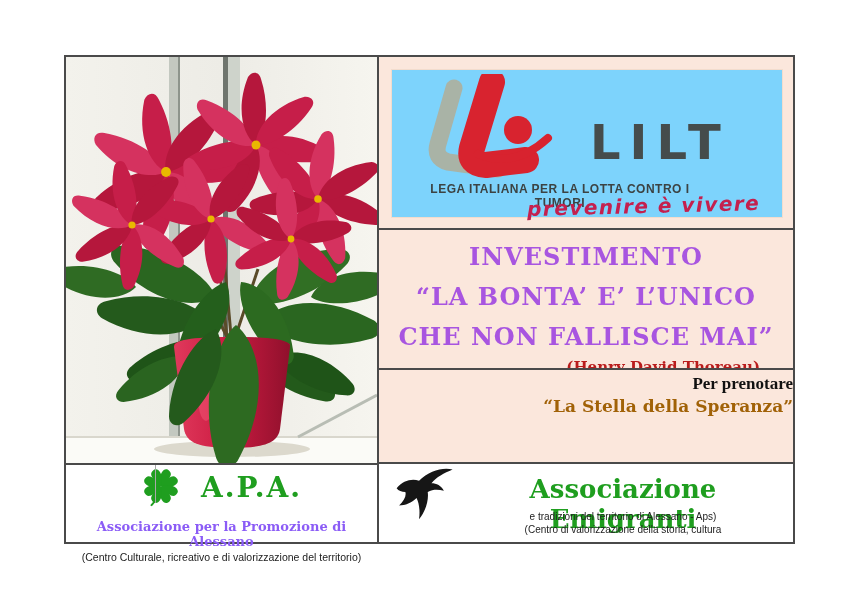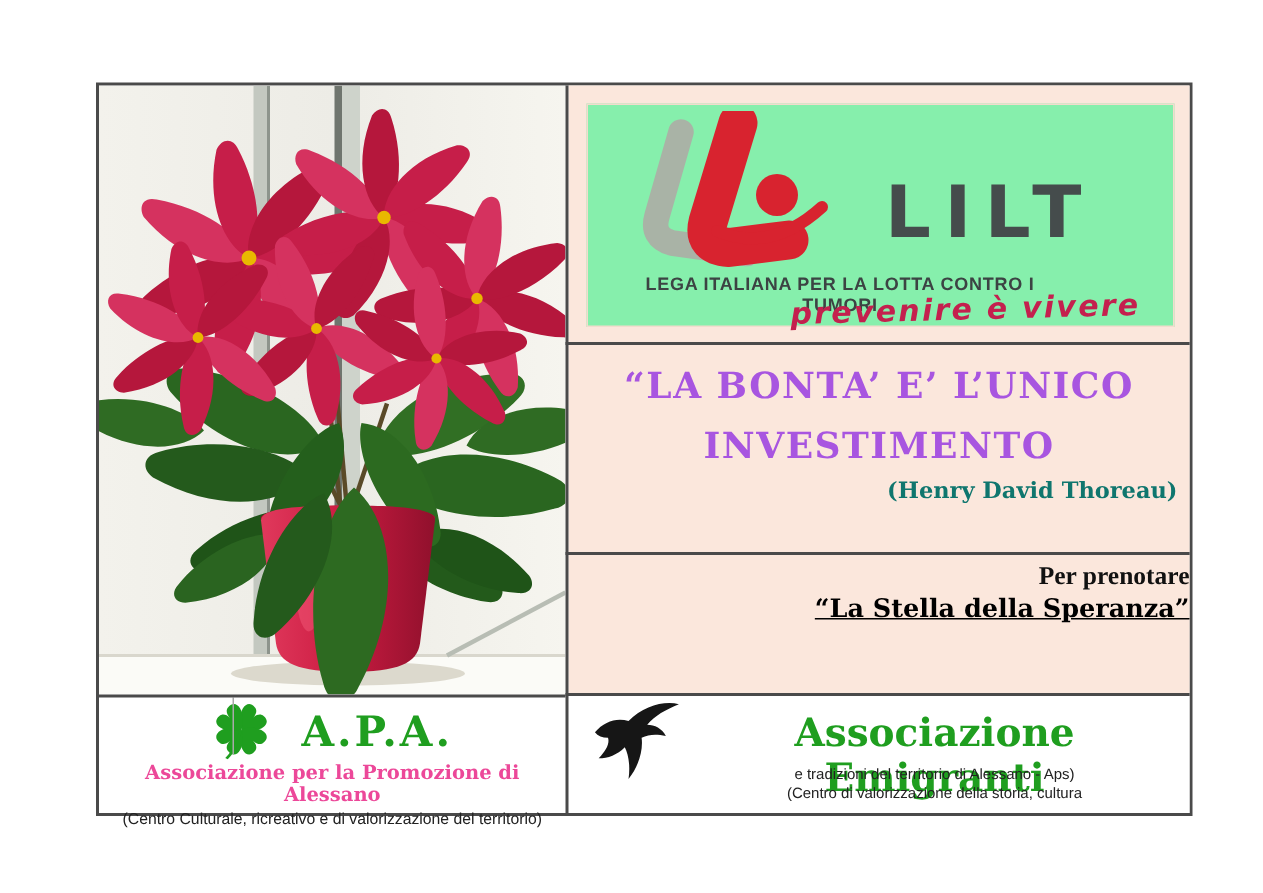--- a/index.html
+++ b/index.html
@@ -16,42 +16,42 @@
   .hline{position:absolute;height:2px;background:#4a4a4a;}
   .hl-r{left:311px;width:416px;}
   .hl-l{left:0;width:311px;}
   .peach{background:#fbe7dc;}
 
   
   .cell-photo{left:0;top:0;width:311px;height:406px;overflow:hidden;}
 
   
   .cell-lilt{left:313px;top:0;width:414px;height:171px;}
-  .lilt-box{position:absolute;left:12px;top:12px;width:390px;height:147px;background:#86efac;border:1px solid #f2dccd;}
+  .lilt-box{position:absolute;left:12px;top:12px;width:390px;height:147px;background:#7dd3fc;border:1px solid #f2dccd;}
   .lilt-logo{position:absolute;left:22px;top:4px;width:168px;height:104px;}
   .lilt-word{position:absolute;left:198px;top:44px;font:bold 48px "DejaVu Sans",sans-serif;color:#454c4c;letter-spacing:9px;}
   .lilt-sub{position:absolute;left:18px;top:112px;width:300px;text-align:center;font:bold 12px "Liberation Sans",sans-serif;color:#3c4343;letter-spacing:0.5px;}
   .lilt-slogan{position:absolute;right:22px;top:124px;font:italic bold 20px "DejaVu Sans",sans-serif;color:#c4204e;letter-spacing:1.5px;transform:rotate(-1.5deg);}
 
   
   .cell-quote{left:313px;top:173px;width:414px;height:138px;text-align:center;padding-top:7px;}
   .quote-line{font:bold 24px "DejaVu Serif",serif;color:#a855e0;letter-spacing:1px;line-height:40px;}
-  .quote-attr{text-align:right;padding-right:8px;font:bold 15px "DejaVu Serif",serif;color:#0f766e;margin-top:1px;}
+  .quote-attr{text-align:right;padding-right:33px;font:bold 15px "DejaVu Serif",serif;color:#b91c1c;margin-top:1px;}
 
   
   .cell-booking{left:313px;top:313px;width:414px;height:92px;text-align:right;padding-top:3px;}
   .bk1,.bk3{font:bold 17px "Liberation Serif",serif;color:#111;line-height:22px;}
-  .bk2{font:bold 17px "DejaVu Serif",serif;color:#000000;line-height:22px;text-decoration:underline;}
+  .bk2{font:bold 17px "DejaVu Serif",serif;color:#a16207;line-height:22px;}
   .bk4{font:bold 18px "Liberation Serif",serif;color:#111;line-height:23px;}
 
   
   .cell-apa{left:0;top:408px;width:311px;height:77px;background:#fff;text-align:center;}
   .apa-top{display:flex;justify-content:center;align-items:center;gap:20px;height:40px;margin-top:2px;}
   .apa-acronym{font:bold 28px "DejaVu Serif",serif;color:#1f9e1f;letter-spacing:2px;}
-  .apa-title{font:bold 13px "DejaVu Serif",serif;color:#ec4899;margin-top:1px;}
+  .apa-title{font:bold 13px "DejaVu Serif",serif;color:#8b5cf6;margin-top:12px;}
   .apa-sub{font:10.5px "Liberation Sans",sans-serif;color:#222;margin-top:2px;}
   .apa-stray{position:absolute;left:89px;top:0;width:1px;height:38px;background:#a9a9a9;}
 
   
   .cell-emig{left:313px;top:407px;width:414px;height:78px;background:#fff;padding-left:28px;}
   .emig-bird{position:absolute;left:12px;top:3px;width:66px;height:56px;}
   .emig-title{position:absolute;left:78px;right:4px;top:10px;text-align:center;font:bold 26px "DejaVu Serif",serif;color:#1f9e1f;word-spacing:9px;}
   .emig-sub{position:absolute;left:78px;right:4px;top:46px;text-align:center;font:10px "Liberation Sans",sans-serif;color:#222;line-height:13px;}
 </style>
 </head>
@@ -181,22 +181,23 @@
         <circle cx="104" cy="56" r="14" fill="#d8232f"></circle>
         <path d="M64,80 Q100,95 134,64" stroke="#d8232f" stroke-width="8" fill="none" stroke-linecap="round"></path>
       </svg>
       <div class="lilt-word">LILT</div>
       <div class="lilt-sub">LEGA ITALIANA PER LA LOTTA CONTRO I TUMORI</div>
       <div class="lilt-slogan">prevenire è vivere</div>
     </div>
   </div>
 
   <div class="cell cell-quote peach">
+    <div class="quote-line">INVESTIMENTO</div>
     <div class="quote-line">“LA BONTA’ E’ L’UNICO</div>
-    <div class="quote-line">INVESTIMENTO</div>
+    <div class="quote-line">CHE NON FALLISCE MAI”</div>
     <div class="quote-attr">(Henry David Thoreau)</div>
   </div>
 
   <div class="cell cell-booking peach">
     <div class="bk1">Per prenotare</div>
     <div class="bk2">“La Stella della Speranza”</div>
   </div>
 
   <div class="cell cell-apa">
     <div class="apa-stray"></div>

